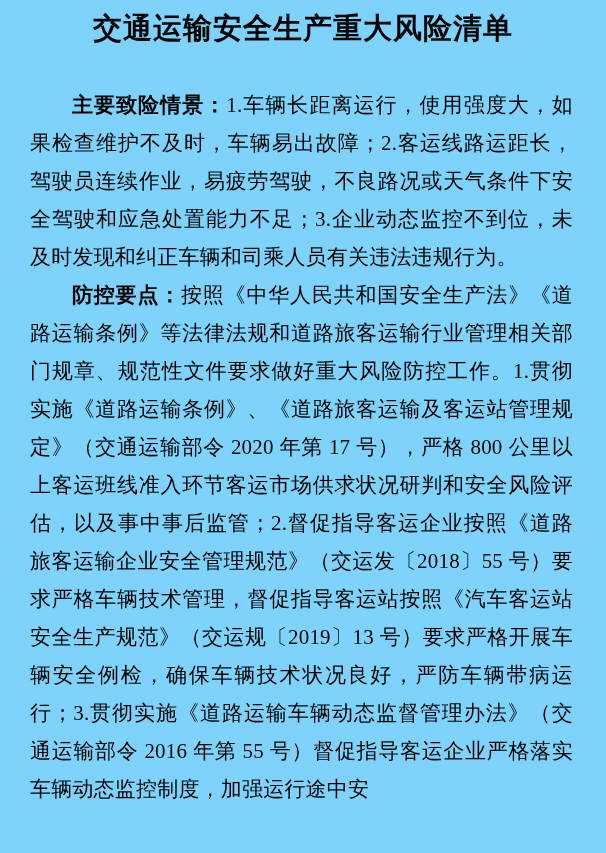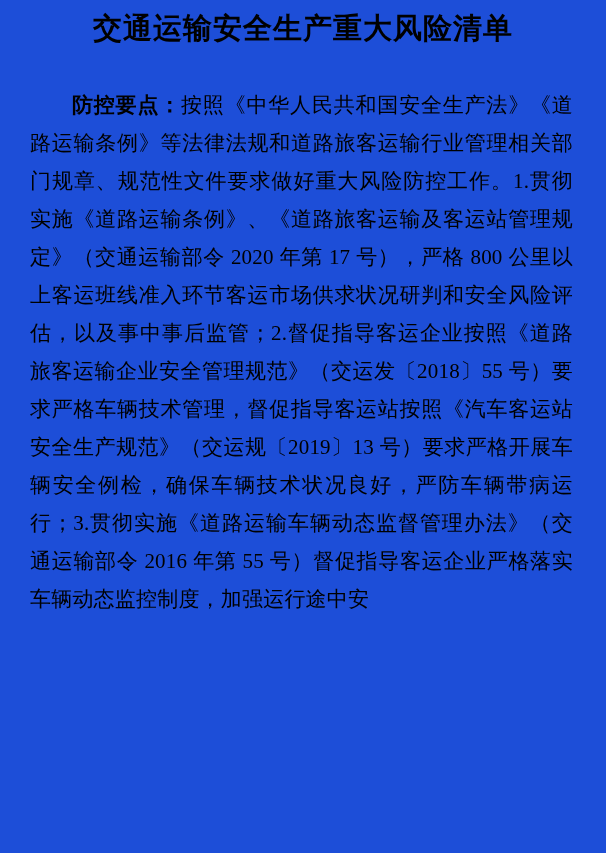--- a/index.html
+++ b/index.html
@@ -6,21 +6,21 @@
   html, body {
     margin: 0;
     padding: 0;
     background: #ffffff;
   }
   .page {
     position: relative;
     width: 606px;
     height: 853px;
     margin: 0 auto;
-    background: #1d4ed8;
+    background: #7dd3fc;
     color: #000000;
     overflow: hidden;
     font-family: "Liberation Serif", "DejaVu Serif", serif;
   }
   .doc-title {
     margin: 0;
     padding-top: 9px;
     font-size: 29px;
     line-height: 38px;
     font-weight: 700;
@@ -50,18 +50,19 @@
 </head>
 <body>
 
 <div class="page">
 
   <h1 class="doc-title">交通运输安全生产重大风险清单</h1>
 
   <div class="doc-content">
 
 
+    <p class="para"><span class="lead">主要致险情景：</span><span>1.车辆长距离运行，使用强度大，如果检查维护不及时，车辆易出故障；2.客运线路运距长，驾驶员连续作业，易疲劳驾驶，不良路况或天气条件下安全驾驶和应急处置能力不足；3.企业动态监控不到位，未及时发现和纠正车辆和司乘人员有关违法违规行为。</span></p>
 
     <p class="para"><span class="lead">防控要点：</span><span>按照《中华人民共和国安全生产法》《道路运输条例》等法律法规和道路旅客运输行业管理相关部门规章、规范性文件要求做好重大风险防控工作。1.贯彻实施《道路运输条例》、《道路旅客运输及客运站管理规定》（交通运输部令 2020 年第 17 号），严格 800 公里以上客运班线准入环节客运市场供求状况研判和安全风险评估，以及事中事后监管；2.督促指导客运企业按照《道路旅客运输企业安全管理规范》（交运发〔2018〕55 号）要求严格车辆技术管理，督促指导客运站按照《汽车客运站安全生产规范》（交运规〔2019〕13 号）要求严格开展车辆安全例检，确保车辆技术状况良好，严防车辆带病运行；3.贯彻实施《道路运输车辆动态监督管理办法》（交通运输部令 2016 年第 55 号）督促指导客运企业严格落实车辆动态监控制度，加强运行途中安</span></p>
 
   </div>
 
 </div>
 
 </body></html>

